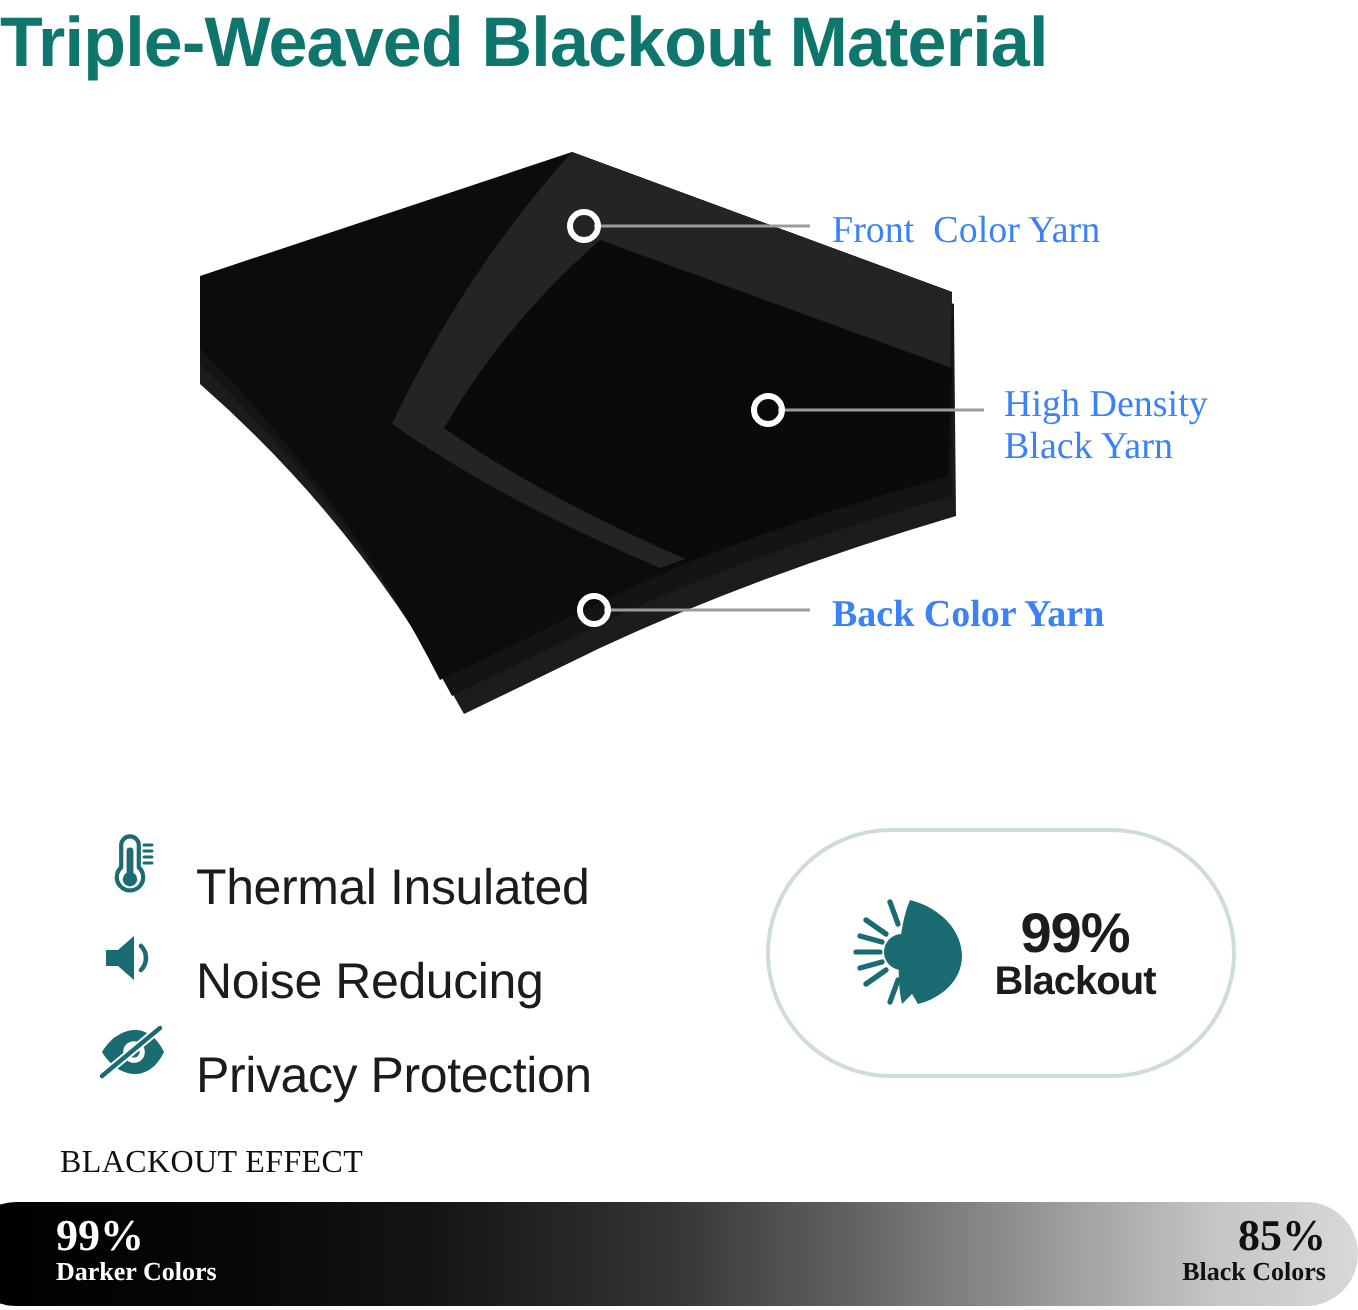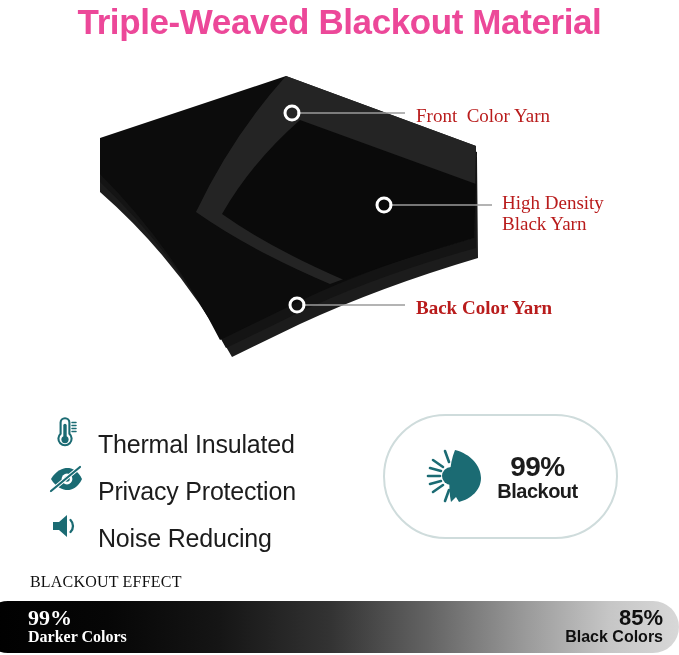--- a/index.html
+++ b/index.html
@@ -15,45 +15,44 @@
     font-family: "Liberation Sans", sans-serif;
     -webkit-font-smoothing: antialiased;
   }
 
   
   .title {
     position: absolute;
     left: 0;
     top: 2px;
     width: 679px;
-    text-align: center;
     font-family: "Liberation Sans", sans-serif;
     font-weight: bold;
     font-size: 35px;
     letter-spacing: -0.4px;
-    color: #ec4899;
+    color: #0f766e;
     white-space: nowrap;
   }
 
   
   .fabric-stage {
     position: absolute;
     left: 0;
     top: 62px;
     width: 679px;
     height: 300px;
   }
   .fabric-svg { display: block; }
 
   
   .callout-label {
     position: absolute;
     font-family: "Liberation Serif", serif;
     font-size: 19px;
-    color: #b91c1c;
+    color: #3b82f6;
     line-height: 1.12;
     white-space: pre;
   }
   #label-front { left: 416px; top: 105px; }
   #label-high  { left: 502px; top: 192px; }
   #label-back  { left: 416px; top: 297px; font-weight: bold; }
 
   
   .features {
     position: absolute;
@@ -159,30 +158,30 @@
     color: #ffffff;
     font-family: "Liberation Serif", serif;
     line-height: 1.02;
     text-align: left;
   }
   .bar-right {
     position: absolute;
     right: 16px;
     top: 6px;
     color: #101010;
-    font-family: Liberation Sans, sans-serif;
+    font-family: Liberation Serif, serif;
     line-height: 1.02;
     text-align: right;
   }
   .bar-pct {
     font-size: 22px;
     font-weight: bold;
   }
   .bar-sub {
-    font-size: 16px;
+    font-size: 13px;
     font-weight: bold;
   }
 </style>
 </head>
 <body>
 
 <div class="title">Triple-Weaved Blackout Material</div>
 
 <div class="fabric-stage">
   <svg class="fabric-svg" width="679" height="300" viewBox="0 0 679 300" xmlns="http://www.w3.org/2000/svg">
@@ -241,41 +240,41 @@
           <line x1="20" y1="13.5" x2="24" y2="13.5"></line>
           <line x1="20" y1="16.5" x2="24" y2="16.5"></line>
         </g>
       </svg>
     </span>
     <span class="feature-text">Thermal Insulated</span>
   </div>
 
   <div class="feature-row">
     <span class="feature-icon">
+      <svg width="32" height="30" viewBox="0 0 32 30" xmlns="http://www.w3.org/2000/svg">
+        <path d="M3 11 H9 L17 4 V26 L9 19 H3 Z" fill="#1b6b73"></path>
+        <path d="M20.5 9 a8.5 8.5 0 0 1 0 12" fill="none" stroke="#1b6b73" stroke-width="2.3" stroke-linecap="round"></path>
+      </svg>
+    </span>
+    <span class="feature-text">Noise Reducing</span>
+  </div>
+
+  <div class="feature-row">
+    <span class="feature-icon">
       <svg width="36" height="28" viewBox="0 0 36 28" xmlns="http://www.w3.org/2000/svg">
         <path d="M3 14 C8 5.5 15 3 19.5 3 C24 3 30 5.5 34 14 C30 22.5 24 25 19.5 25 C15 25 8 22.5 3 14 Z" fill="#1b6b73"></path>
         <circle cx="19" cy="14" r="5.4" fill="#ffffff"></circle>
         <circle cx="19" cy="14" r="2.8" fill="#1b6b73"></circle>
         <line x1="3" y1="26" x2="32" y2="2" stroke="#ffffff" stroke-width="4.2" stroke-linecap="round"></line>
         <line x1="3" y1="26" x2="32" y2="2" stroke="#1b6b73" stroke-width="2.2" stroke-linecap="round"></line>
       </svg>
     </span>
     <span class="feature-text">Privacy Protection</span>
   </div>
 
-  <div class="feature-row">
-    <span class="feature-icon">
-      <svg width="32" height="30" viewBox="0 0 32 30" xmlns="http://www.w3.org/2000/svg">
-        <path d="M3 11 H9 L17 4 V26 L9 19 H3 Z" fill="#1b6b73"></path>
-        <path d="M20.5 9 a8.5 8.5 0 0 1 0 12" fill="none" stroke="#1b6b73" stroke-width="2.3" stroke-linecap="round"></path>
-      </svg>
-    </span>
-    <span class="feature-text">Noise Reducing</span>
-  </div>
-
 </div>
 
 <div class="badge">
   <span class="badge-icon">
     <svg width="66" height="62" viewBox="0 0 66 62" xmlns="http://www.w3.org/2000/svg">
 
       <g stroke="#1b6b73" stroke-width="2.6" stroke-linecap="round">
         <line x1="17" y1="30" x2="5" y2="30"></line>
         <line x1="20" y1="21" x2="10" y2="14"></line>
         <line x1="20" y1="39" x2="10" y2="46"></line>

